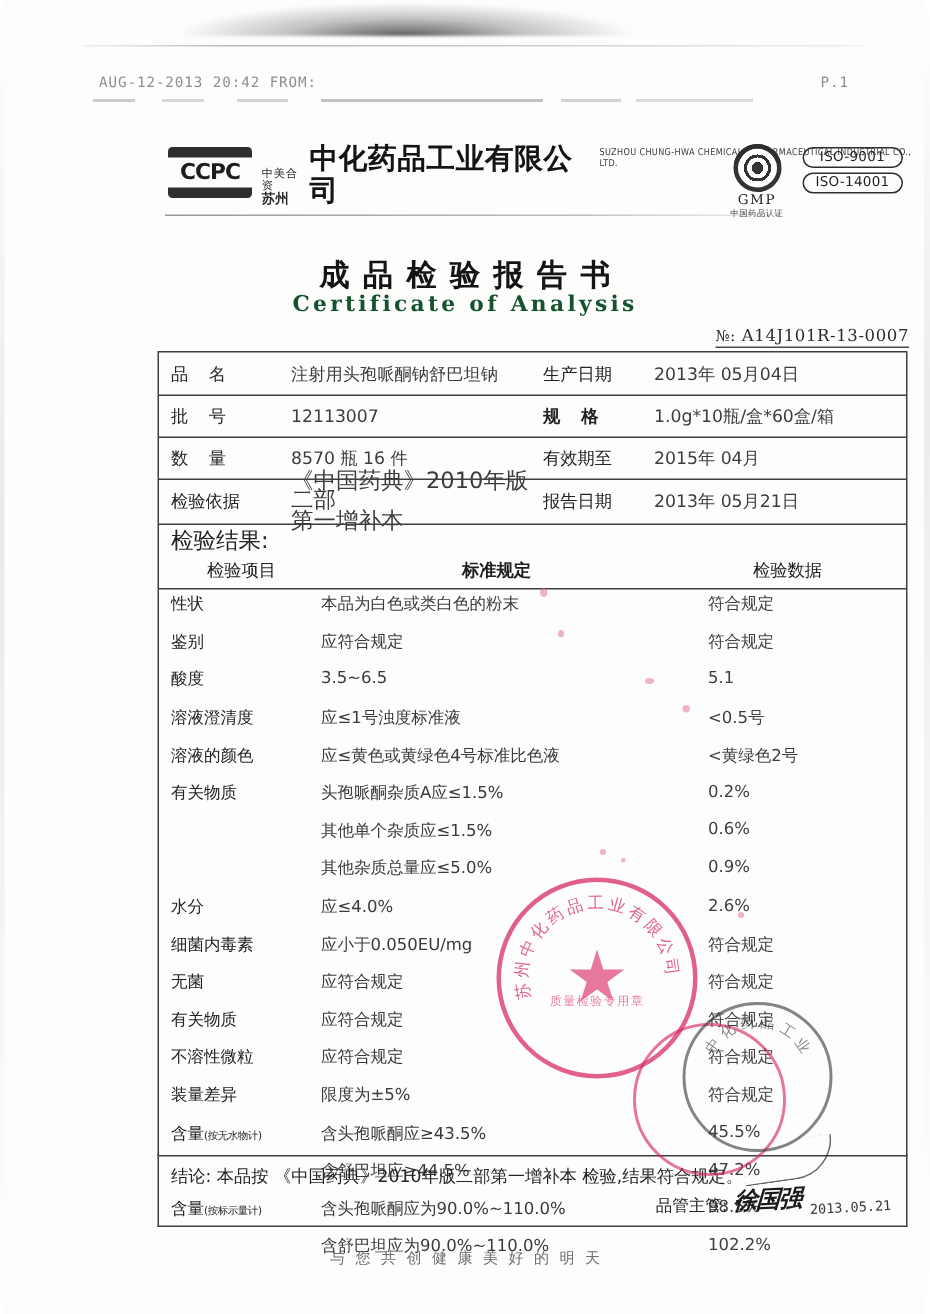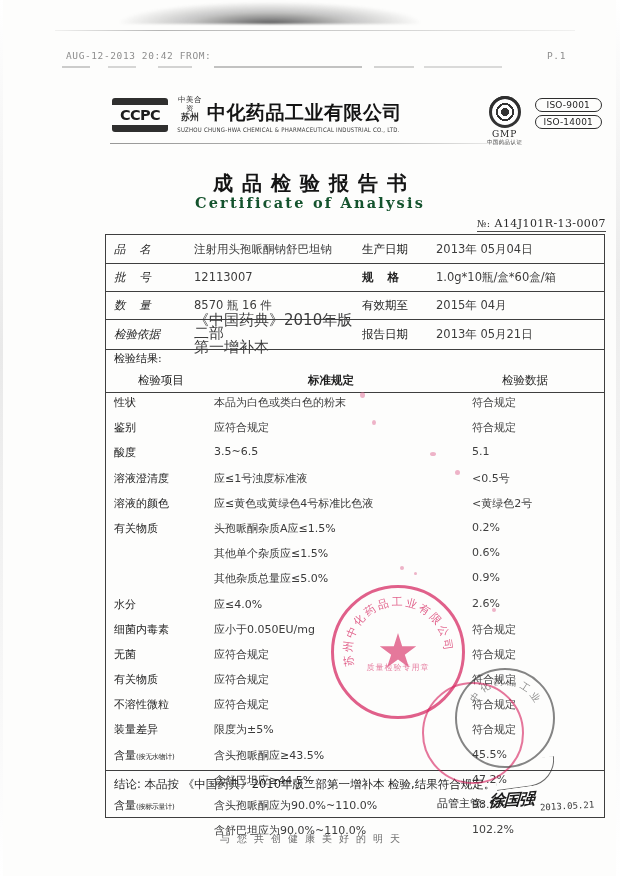--- a/index.html
+++ b/index.html
@@ -48,21 +48,21 @@
   }
   .ccpc-bar{position:absolute;left:0;width:56px;height:7px;background:#2f2f2f;}
   .ccpc-bar.t{top:0;border-radius:3px 3px 0 0;}
   .ccpc-bar.b{bottom:0;border-radius:0 0 3px 3px;}
   .ccpc-text{
     position:absolute;left:0;top:9px;width:56px;height:16px;
     font-family:"DejaVu Sans","Liberation Sans",sans-serif;
     font-weight:bold;font-size:14.5px;letter-spacing:-.6px;color:#1d1d1d;
     text-align:center;line-height:16px;
   }
-  .lh-text{display:flex;flex-direction:column;text-align:center;}
+  .lh-text{display:flex;flex-direction:row;}
   .lh-top{display:flex;align-items:flex-end;}
   .lh-prefix{
     font-size:7.5px;line-height:8.5px;color:#2b2b2b;
     width:30px;letter-spacing:.5px;margin-right:2px;padding-bottom:1px;
   }
   .lh-prefix .p2{font-size:9px;font-weight:bold;letter-spacing:0;}
   .lh-main{
     font-size:19px;font-weight:bold;color:#141414;letter-spacing:.5px;
     line-height:21px;
   }
@@ -120,30 +120,30 @@
   
   .frame{
     position:absolute;left:105px;top:234px;width:498px;height:535px;
     border:1px solid #3f3f3f;
   }
   .hr{position:absolute;left:0;width:100%;height:1px;background:#3f3f3f;}
 
   
   .info{position:absolute;left:0;top:0;width:100%;}
   .info-row{display:flex;align-items:center;height:28px;font-size:11.5px;color:#232323;}
-  .c-lbl{width:80px;padding-left:8px;letter-spacing:5px;font-style:italic;}
+  .c-lbl{width:80px;padding-left:8px;letter-spacing:5px;}
   .c-lbl.tight{letter-spacing:0px;}
   .c-val{width:168px;color:#3c3c3c;}
   .c-lbl2{width:74px;letter-spacing:5px;font-weight:bold;}
   .c-lbl2.tight{letter-spacing:0;font-weight:normal;}
   .c-val2{flex:1;color:#3c3c3c;}
   .two-line{line-height:13.5px;font-size:15px;}
 
   .result-head{
-    position:absolute;left:8px;top:116px;font-size:11px;color:#232323;
+    position:absolute;left:8px;top:116px;font-size:15px;color:#232323;
   }
   .cols{
     position:absolute;left:0;top:138px;width:100%;
     display:flex;font-size:11.5px;color:#1e1e1e;
   }
   .col-1{width:110px;text-align:center;}
   .col-2{width:230px;text-align:center;font-weight:bold;}
   .col-3{flex:1;text-align:center;}
 
   

